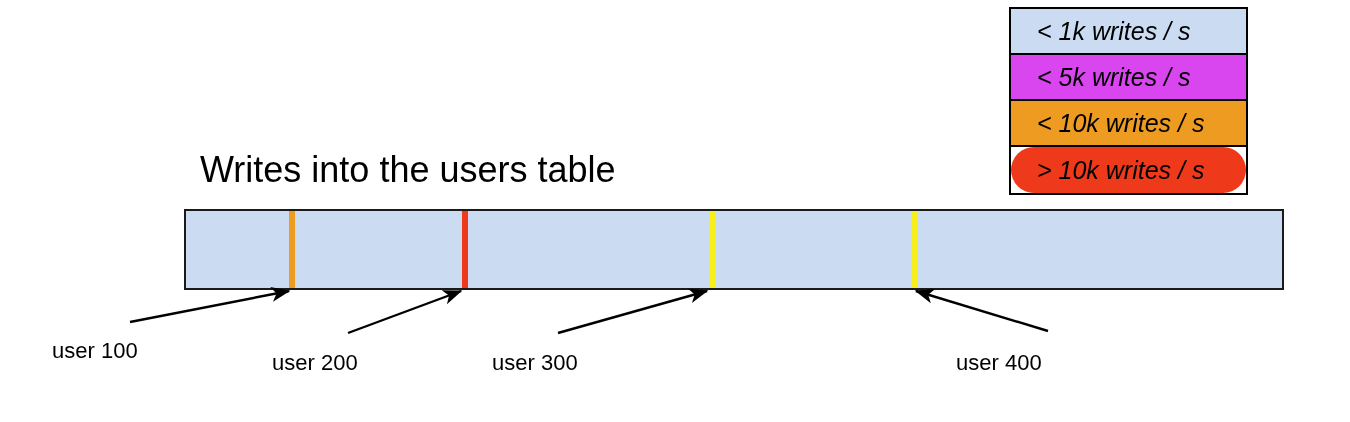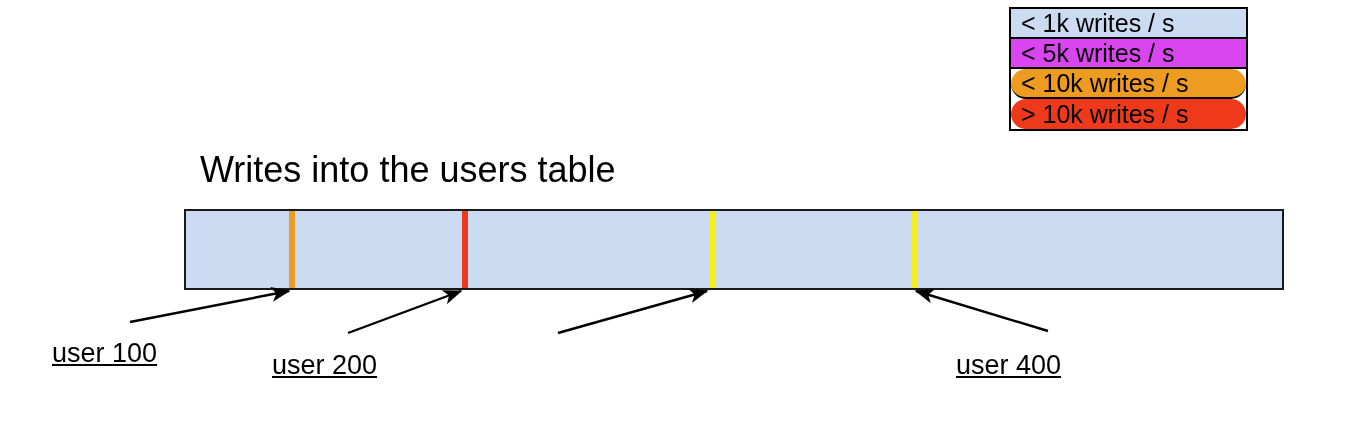--- a/index.html
+++ b/index.html
@@ -27,30 +27,31 @@
   
   .legend {
     position: absolute;
     left: 1009px;
     top: 7px;
     width: 239px;
     border: 2px solid #000000;
     box-sizing: border-box;
   }
   .legend-row {
-    height: 30px;
+    height: 46px;
     box-sizing: border-box;
     display: flex;
     align-items: center;
-    padding-left: 10px;
+    padding-left: 26px;
     border-bottom: 2px solid #000000;
     font-size: 25px;
     line-height: 1;
     letter-spacing: 0px;
     white-space: nowrap;
+    font-style: italic;
   }
   .legend-row:last-child { border-bottom: none; border-radius: 23px; }
 
   
   .chart-title {
     position: absolute;
     left: 200px;
     top: 152px;
     font-size: 36px;
     line-height: 1;
@@ -75,24 +76,23 @@
   .bar-stripe {
     position: absolute;
     top: 0;
     bottom: 0;
     width: 6px;
   }
 
   
   .callout-label {
     position: absolute;
-    font-size: 27px;
+    font-size: 22px;
     line-height: 1;
     white-space: nowrap;
-    text-decoration: underline;
   }
 
   
   #arrows {
     position: absolute;
     left: 0;
     top: 0;
     width: 1350px;
     height: 422px;
     pointer-events: none;
@@ -103,41 +103,42 @@
 
 <div id="canvas">
 
   <div class="legend">
     <div class="legend-row" style="background: rgb(203, 220, 242);">
       <span>&lt; 1k writes / s</span>
     </div>
     <div class="legend-row" style="background: #d946ef;">
       <span>&lt; 5k writes / s</span>
     </div>
-    <div class="legend-row" style="background: rgb(237, 155, 33); border-radius: 23px;">
+    <div class="legend-row" style="background: rgb(237, 155, 33);">
       <span>&lt; 10k writes / s</span>
     </div>
     <div class="legend-row" style="background: rgb(238, 58, 26);">
       <span>&gt; 10k writes / s</span>
     </div>
   </div>
 
   <div class="chart-title">Writes into the users table</div>
 
   <div class="bar-wrap" style="background: rgb(203, 220, 242); border-color: rgb(26, 26, 26);">
     <div class="bar-track">
       <div class="bar-stripe" style="left: 103px; background: rgb(237, 155, 33);"></div>
       <div class="bar-stripe" style="left: 276px; background: rgb(238, 58, 26);"></div>
       <div class="bar-stripe" style="left: 524px; background: rgb(246, 239, 26);"></div>
       <div class="bar-stripe" style="left: 726px; background: rgb(246, 239, 26);"></div>
     </div>
   </div>
 
   <div class="callout-label" style="left: 52px; top: 340px;">user 100</div>
   <div class="callout-label" style="left: 272px; top: 352px;">user 200</div>
+  <div class="callout-label" style="left: 492px; top: 352px;">user 300</div>
   <div class="callout-label" style="left: 956px; top: 352px;">user 400</div>
 
   <svg id="arrows" viewBox="0 0 1350 422">
     <defs>
       <marker id="arrowhead" markerWidth="9" markerHeight="9" refX="7.4" refY="3.1" orient="auto" markerUnits="strokeWidth">
         <path d="M0,0 L8,3.1 L0,6.2 L2.1,3.1 Z" fill="#000000"></path>
       </marker>
     </defs>
     <g id="arrow-group">
         <line x1="130" y1="322" x2="289" y2="291" stroke="#000000" stroke-width="2.4" marker-end="url(#arrowhead)"></line>

